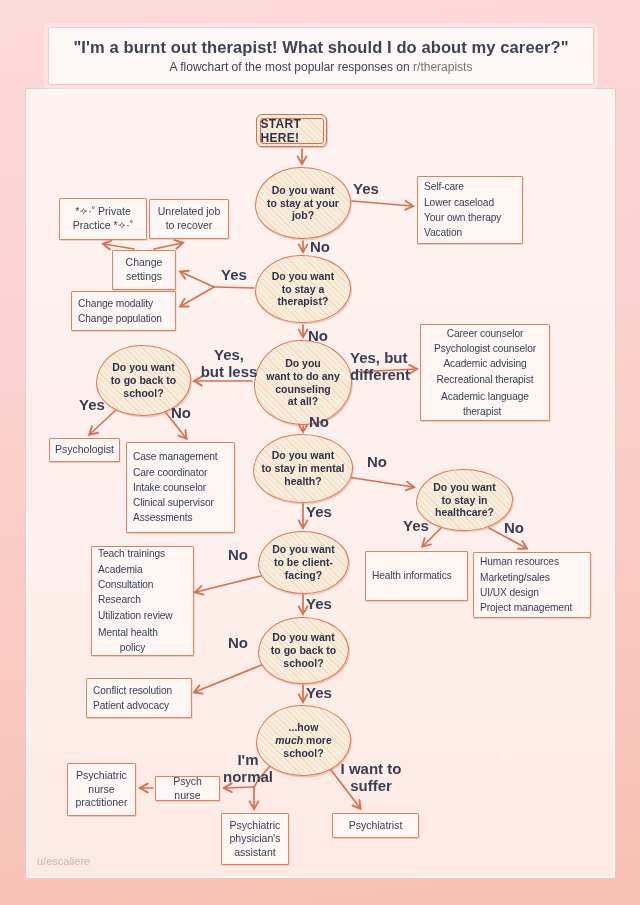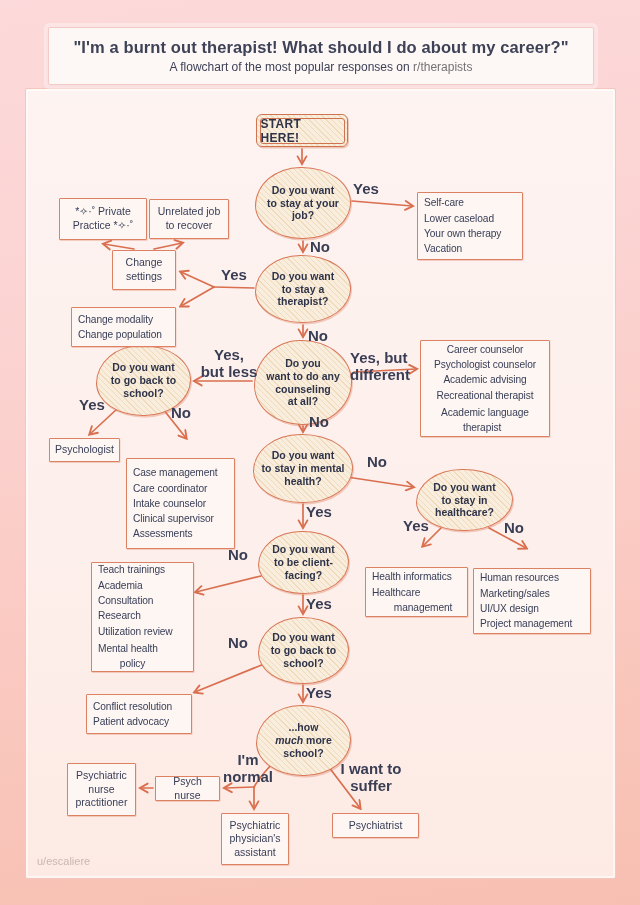--- a/index.html
+++ b/index.html
@@ -27,21 +27,21 @@
   }
   svg.edges{position:absolute;left:0;top:0;width:640px;height:905px;z-index:1;pointer-events:none;}
   .node{position:absolute;z-index:2;box-sizing:border-box;display:flex;align-items:center;justify-content:center;color:#383e57;}
   .box{
     background:#fdf6f3;border:1.4px solid #dd8163;border-radius:1px;
     box-shadow:0.5px 1px 0 rgba(217,119,87,0.30);
     font-size:10.5px;line-height:1.3;text-align:center;white-space:pre-line;padding:2px 4px;
   }
   .list{
     flex-direction:column;align-items:flex-start;justify-content:center;
-    text-align:left;font-size:10.2px;letter-spacing:-0.1px;line-height:1.5;padding:4px 6px;gap:0px;margin-top:16px;
+    text-align:left;font-size:10.2px;letter-spacing:-0.1px;line-height:1.5;padding:4px 6px;gap:0px;
   }
   .list .item{white-space:pre;}
   .ellipse{
     border:1.8px solid #d97757;
     border-radius:48% 52% 50% 50% / 55% 50% 52% 47%;
     background:repeating-linear-gradient(45deg,#f9eedd 0px,#f9eedd 3px,#f0dcbd 3px,#f0dcbd 4px);
     box-shadow:1px 1.5px 0 rgba(217,119,87,0.35);
     font-weight:bold;font-size:10.5px;line-height:1.22;text-align:center;white-space:pre-line;color:#2e3349;
   }
   .start{
@@ -101,21 +101,21 @@
     <path d="M264,664 L195,692" marker-end="url(#arrow)"></path>
     <path d="M303,685 L303,701" marker-end="url(#arrow)"></path>
     <path d="M272,764 Q259,778 254,787"></path>
     <path d="M254,787 L225,788" marker-end="url(#arrow)"></path>
     <path d="M254,787 L254,808" marker-end="url(#arrow)"></path>
     <path d="M153,788 L141,788" marker-end="url(#arrow)"></path>
     <path d="M325,762 L360,808" marker-end="url(#arrow)"></path>
   </g>
 </svg>
 
-<div class="node start" style="left:256px;top:114px;width:92px;height:33px;">
+<div class="node start" style="left:256px;top:114px;width:71px;height:33px;">
   <div class="start-inner">START HERE!</div>
 </div>
 
 <div class="node ellipse" style="left:255px;top:167px;width:96px;height:72px;">Do you want
 to stay at your
 job?</div>
 <div class="node ellipse" style="left:255px;top:255px;width:96px;height:68px;">Do you want
 to stay a
 therapist?</div>
 <div class="node ellipse" style="left:254px;top:340px;width:98px;height:85px;">Do you
@@ -174,22 +174,20 @@
 <div class="node box list" style="left:126px;top:442px;width:109px;height:91px;">
   <div class="item">Case management</div>
   <div class="item">Care coordinator</div>
   <div class="item">Intake counselor</div>
   <div class="item">Clinical supervisor</div>
   <div class="item">Assessments</div>
 </div>
 
 <div class="node box list" style="left:365px;top:551px;width:103px;height:50px;">
   <div class="item">Health informatics</div>
-  <div class="item" style="margin-top:1px;">Healthcare
-        management</div>
 </div>
 
 <div class="node box list" style="left:473px;top:552px;width:118px;height:66px;">
   <div class="item">Human resources</div>
   <div class="item">Marketing/sales</div>
   <div class="item">UI/UX design</div>
   <div class="item">Project management</div>
 </div>
 
 <div class="node box list" style="left:91px;top:546px;width:103px;height:110px;">

